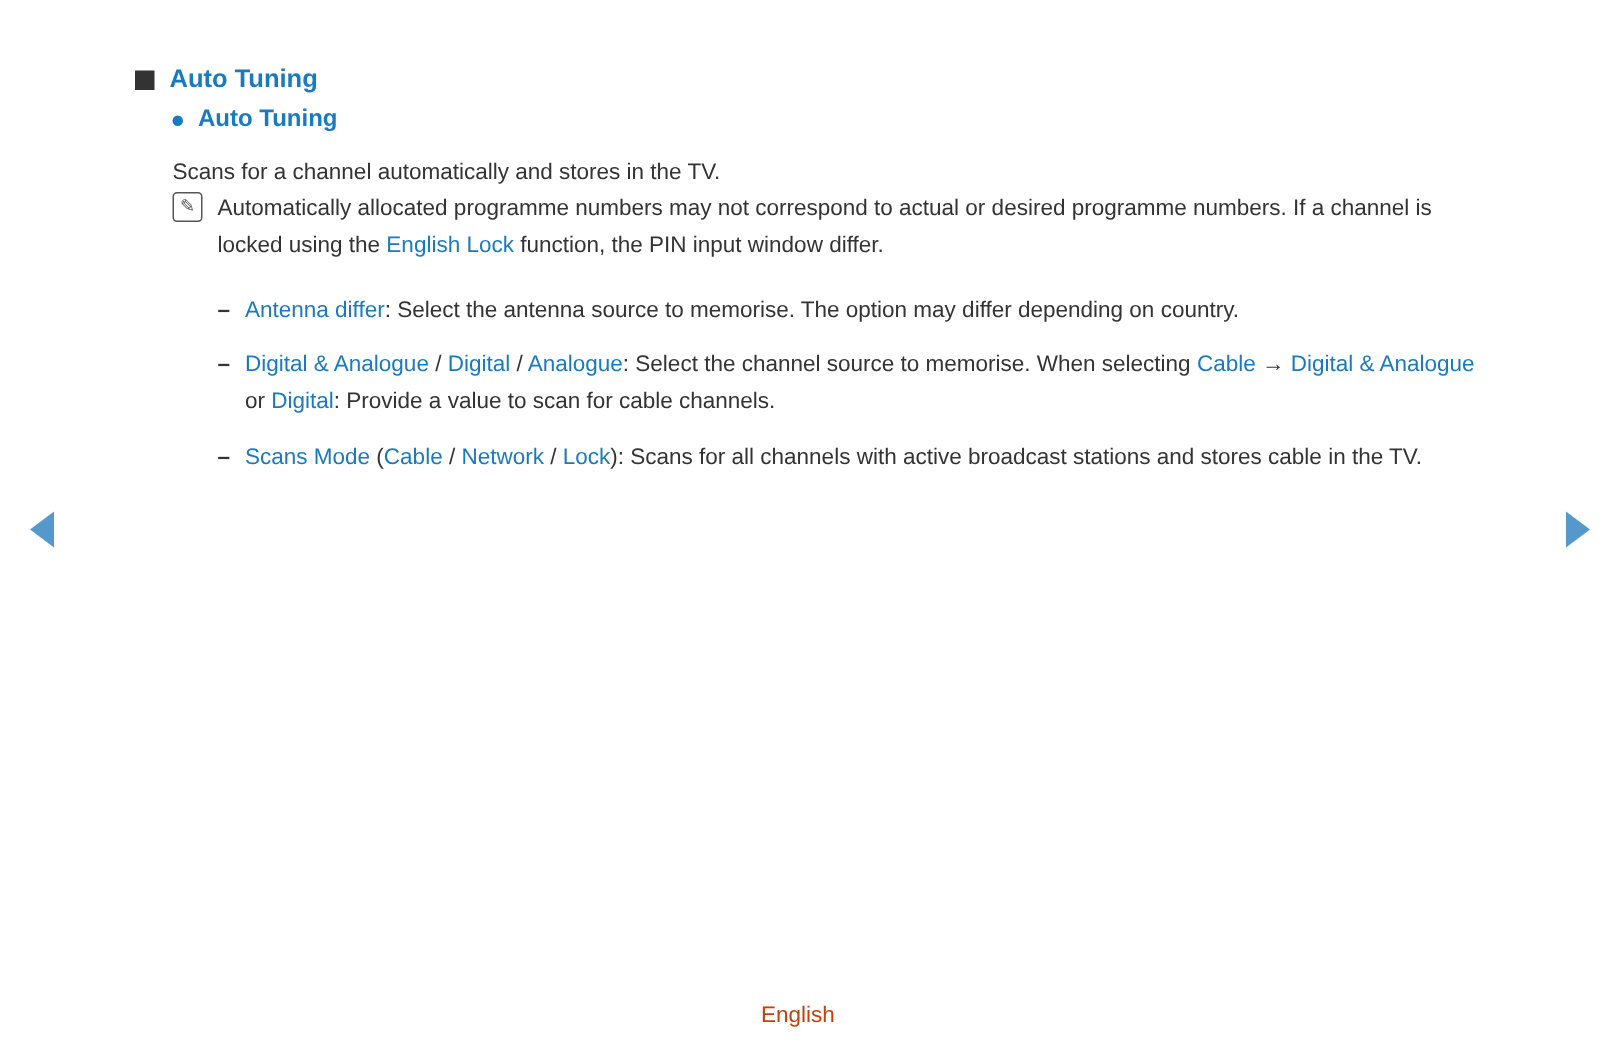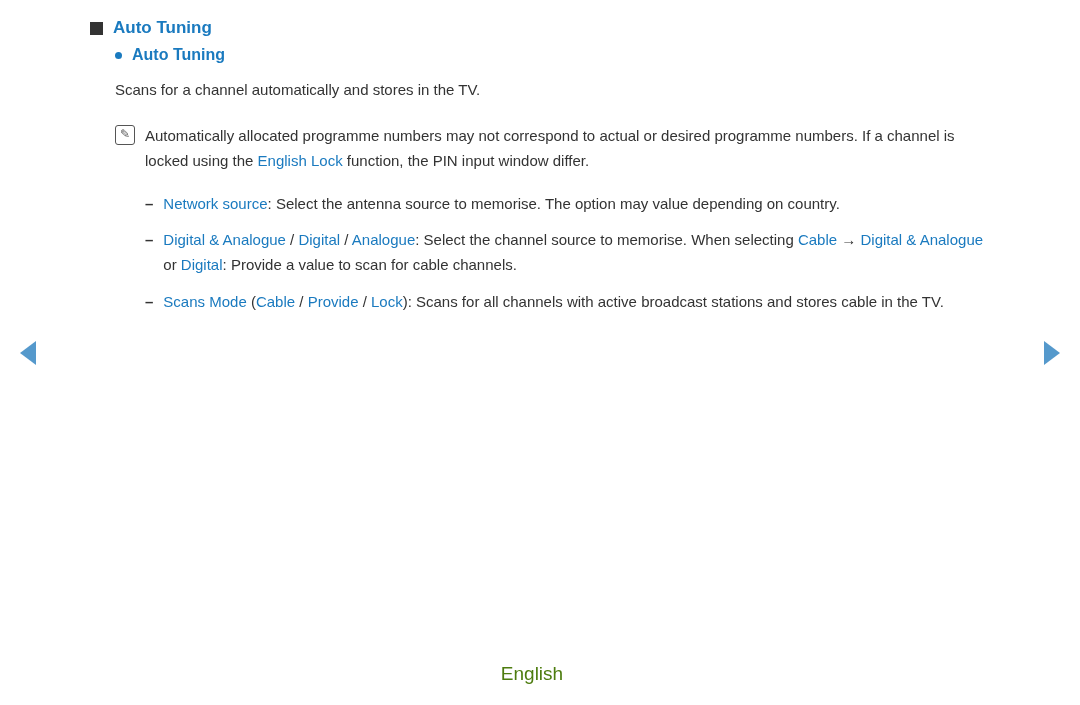--- a/index.html
+++ b/index.html
@@ -22,21 +22,21 @@
     .page-container {
       width: 1080px;
       height: 705px;
       position: relative;
       display: flex;
       flex-direction: column;
     }
 
     .content-area {
       flex: 1;
-      padding: 18px 90px 30px 90px;
+      padding: 43px 90px 30px 90px;
       position: relative;
     }
 
     
     .nav-arrow-left {
       position: absolute;
       left: 18px;
       top: 50%;
       transform: translateY(-50%);
       width: 20px;
@@ -115,21 +115,21 @@
 
     .sub-heading-blue {
       color: #1a7abf;
       font-size: 16px;
       font-weight: bold;
     }
 
     
     .paragraph {
       margin-left: 25px;
-      margin-bottom: 22px;
+      margin-bottom: 0;
       line-height: 1.6;
       color: #333333;
       font-size: 15px;
     }
 
     
     .note-paragraph {
       display: flex;
       gap: 10px;
       margin-left: 25px;
@@ -184,22 +184,22 @@
     }
 
     .blue {
       color: #1a7abf;
     }
 
     
     .footer {
       text-align: center;
       padding: 14px 16px 20px 0;
-      color: #4d7c0f;
-      font-size: 19px;
+      color: #c2410c;
+      font-size: 15px;
     }
   </style>
 </head>
 <body>
 
 <div class="page-container">
 
   <div class="nav-arrow-left"></div>
 
   <div class="nav-arrow-right"></div>
@@ -225,35 +225,35 @@
       <div class="note-text">
         <span>Automatically allocated programme numbers may not correspond to actual or desired programme numbers. If a channel is locked using the </span><span class="blue">English Lock</span><span> function, the PIN input window differ.</span>
       </div>
     </div>
 
     <div class="dash-list">
 
       <div class="dash-item">
         <span class="dash">–</span>
         <span class="dash-content">
-          <span class="blue">Network source</span><span>: Select the antenna source to memorise. The option may value depending on country.</span>
+          <span class="blue">Antenna differ</span><span>: Select the antenna source to memorise. The option may differ depending on country.</span>
         </span>
       </div>
 
       <div class="dash-item">
         <span class="dash">–</span>
         <span class="dash-content">
           <span class="blue">Digital &amp; Analogue</span><span> / </span><span class="blue">Digital</span><span> / </span><span class="blue">Analogue</span><span>: Select the channel source to memorise. When selecting </span><span class="blue">Cable</span><span> → </span><span class="blue">Digital &amp; Analogue</span><span> or </span><span class="blue">Digital</span><span>: Provide a value to scan for cable channels.</span>
         </span>
       </div>
 
       <div class="dash-item">
         <span class="dash">–</span>
         <span class="dash-content">
-          <span class="blue">Scans Mode</span><span> (</span><span class="blue">Cable</span><span> / </span><span class="blue">Provide</span><span> / </span><span class="blue">Lock</span><span>): Scans for all channels with active broadcast stations and stores cable in the TV.</span>
+          <span class="blue">Scans Mode</span><span> (</span><span class="blue">Cable</span><span> / </span><span class="blue">Network</span><span> / </span><span class="blue">Lock</span><span>): Scans for all channels with active broadcast stations and stores cable in the TV.</span>
         </span>
       </div>
 
     </div>
 
   </div>
 
   <div class="footer">
     <span>English</span>
   </div>

